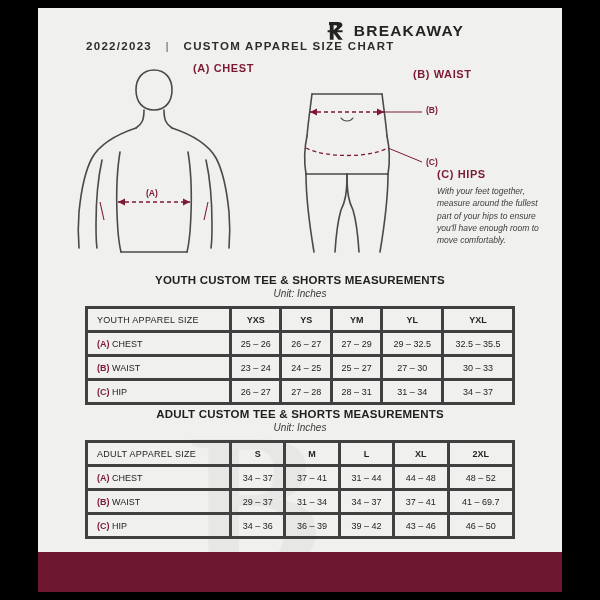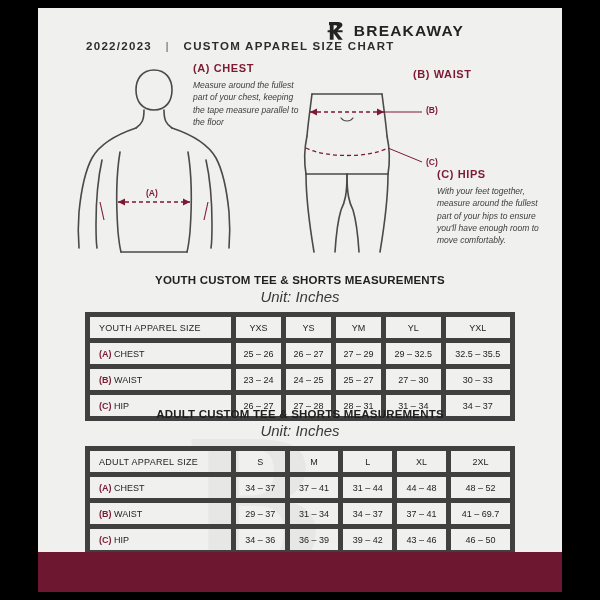--- a/index.html
+++ b/index.html
@@ -134,47 +134,47 @@
   .sec-adult { top: 400px; }
   .sec-title {
     text-align: center;
     font-size: 11.5px;
     font-weight: bold;
     color: #1f1f1f;
     letter-spacing: 0.2px;
   }
   .sec-unit {
     text-align: center;
-    font-size: 15px;
+    font-size: 10px;
     font-style: italic;
     color: #3a3a3a;
     margin-top: 2px;
     margin-bottom: 7px;
   }
   table {
     border-collapse: collapse;
     width: 430px;
     margin: 0 auto;
     background: transparent;
   }
   th, td {
-    border: 5px solid #404040;
+    border: 3px solid #404040;
     height: 21px;
     font-size: 9px;
     color: #232323;
     text-align: center;
     padding: 0 2px;
   }
   th.lbl, td.lbl {
     text-align: left;
     padding-left: 9px;
     width: 130px;
   }
   th {
-    font-weight: normal;
+    font-weight: bold;
     font-size: 9px;
   }
   th.lbl { font-weight: normal; letter-spacing: 0.3px; }
   .rowlabel-key {
     color: #7c1a33;
     font-weight: bold;
   }
   .rowlabel-text { color: #232323; }
   
   .footer-bar {
@@ -275,21 +275,20 @@
         </g>
         <path d="M350 96 L384 110" stroke="#7c1a33" stroke-width="1" fill="none"></path>
       </svg>
 
       <div class="tag" style="position:absolute;left:108px;top:136px;">(A)</div>
       <div class="tag" style="position:absolute;left:388px;top:53px;">(B)</div>
       <div class="tag" style="position:absolute;left:388px;top:105px;">(C)</div>
 
       <div class="co-chest">
         <div class="callout-title">(A) CHEST</div>
-        <div class="callout-body">Measure around the fullest part of your chest, keeping the tape measure parallel to the floor</div>
       </div>
       <div class="co-waist">
         <div class="callout-title">(B) WAIST</div>
       </div>
       <div class="co-hips">
         <div class="callout-title">(C) HIPS</div>
         <div class="callout-body">With your feet together, measure around the fullest part of your hips to ensure you'll have enough room to move comfortably.</div>
       </div>
     </div>
 

